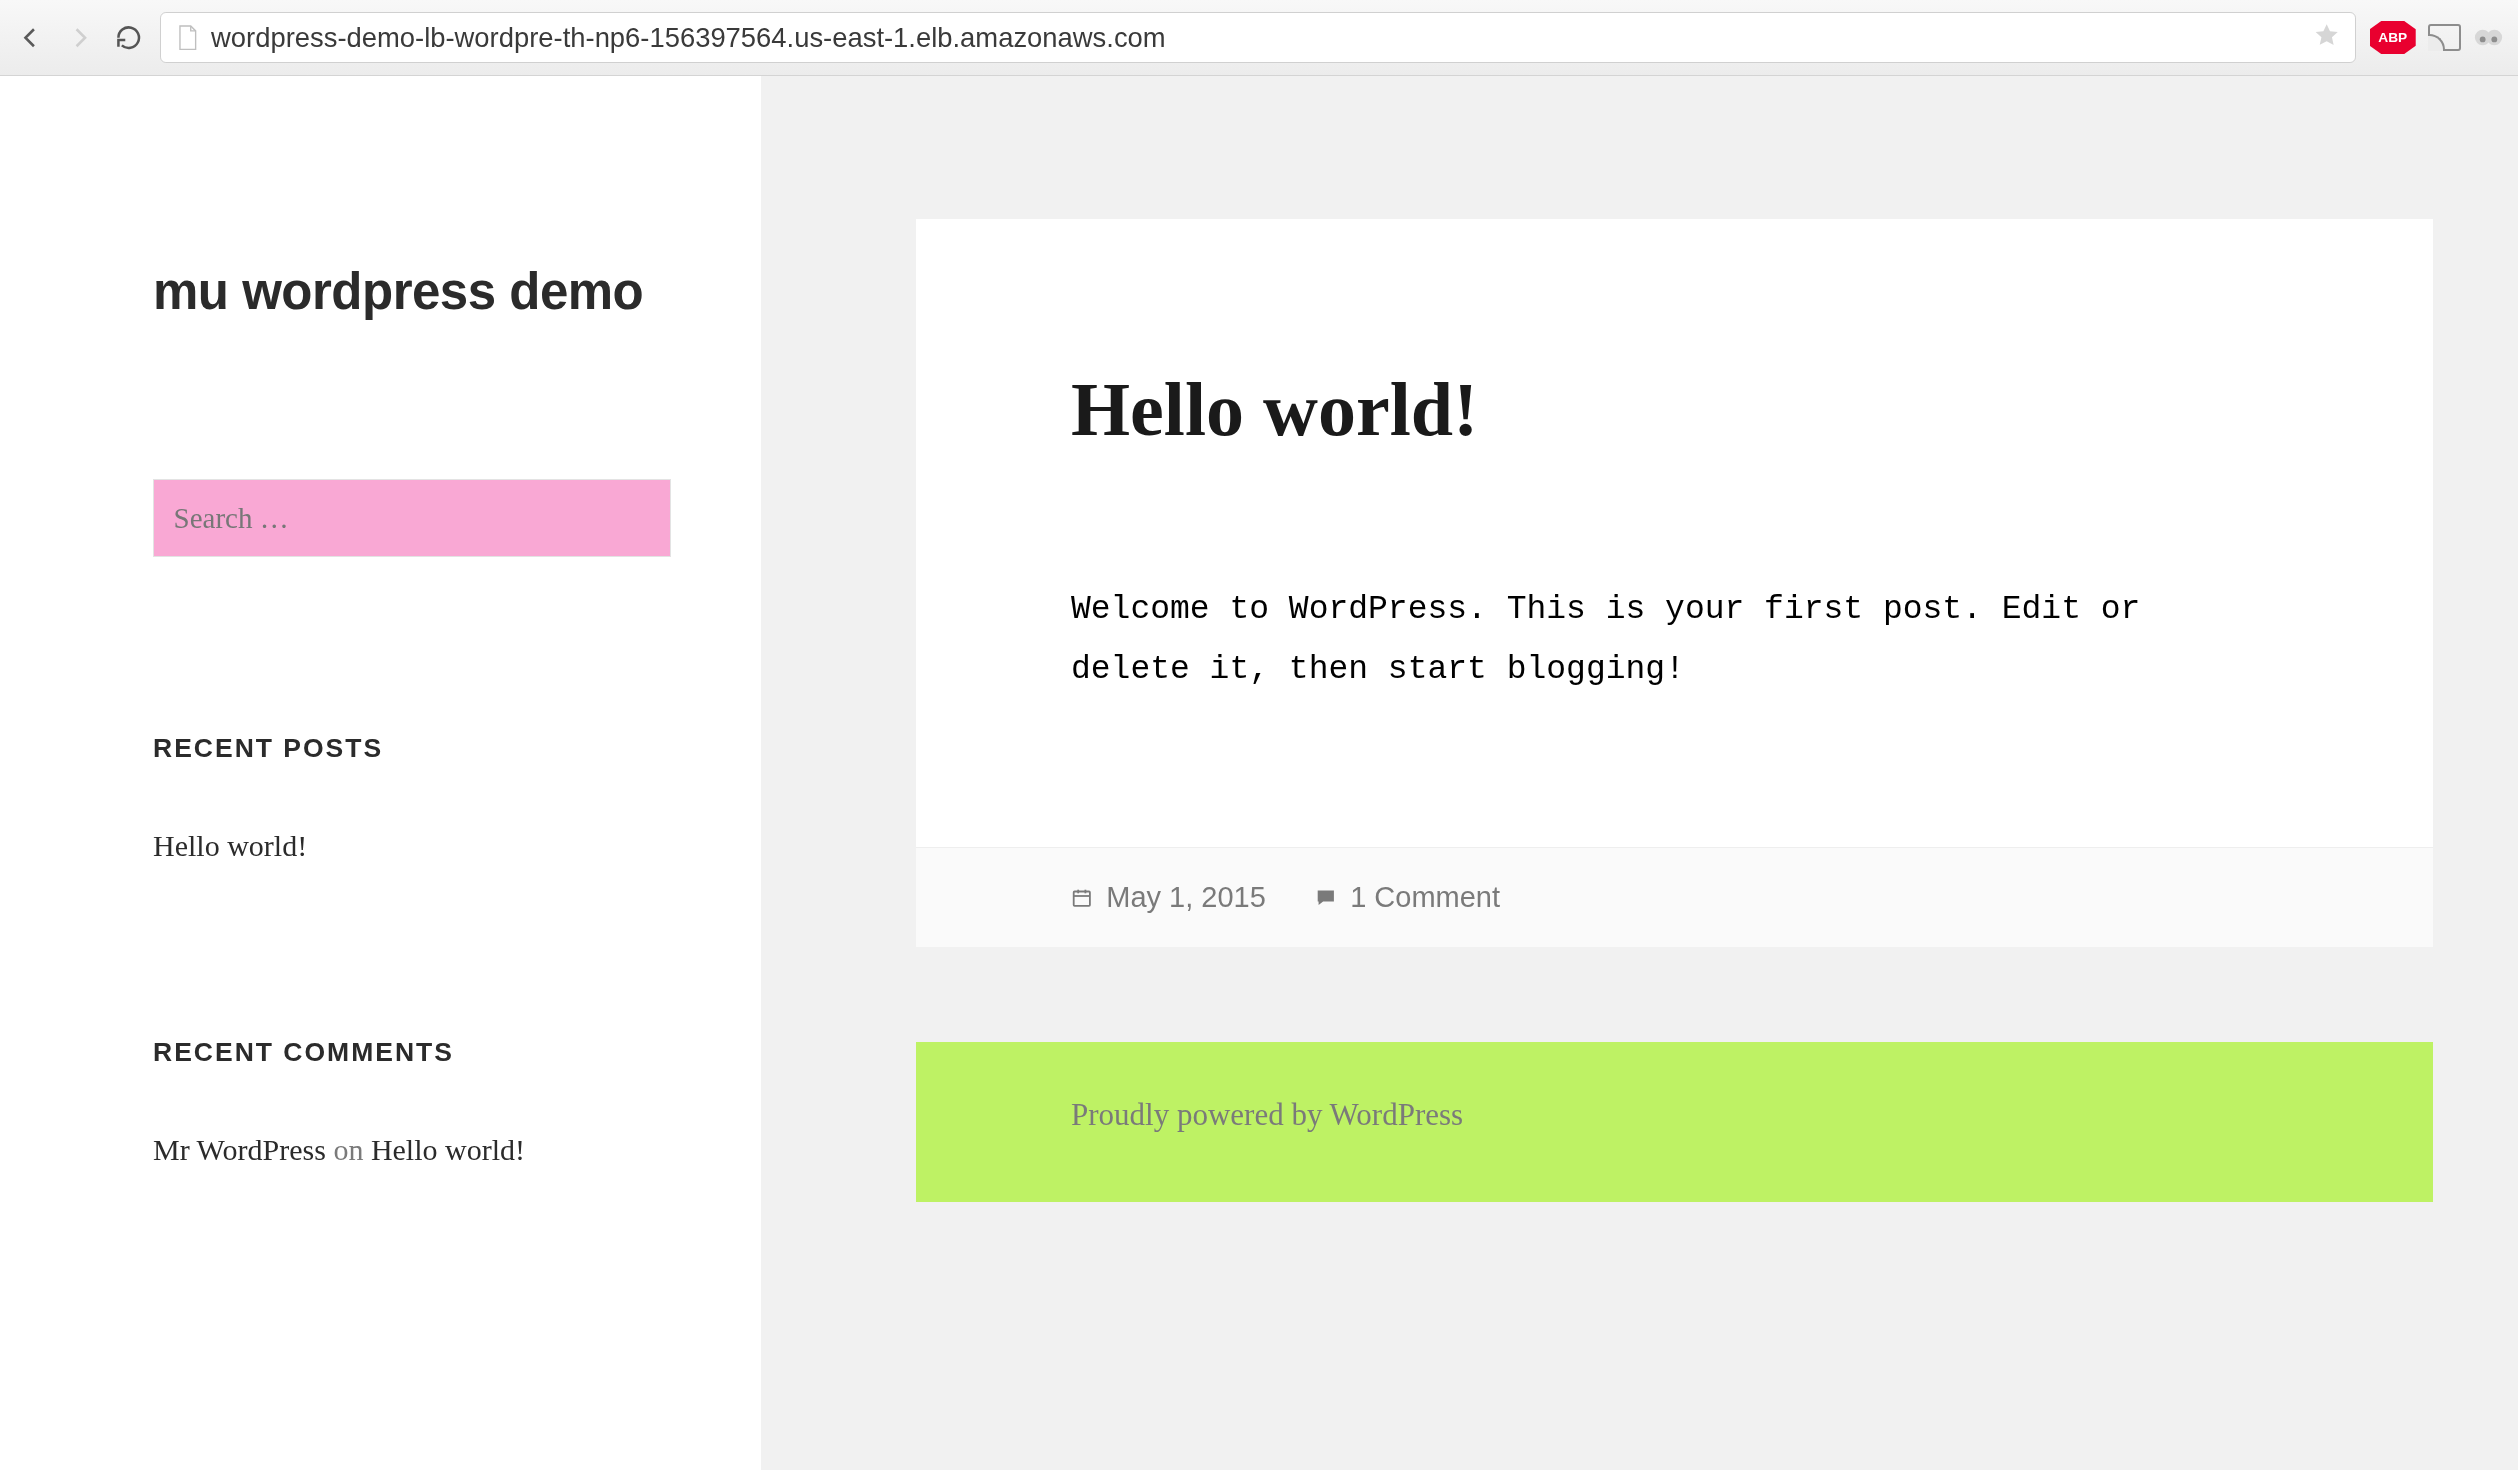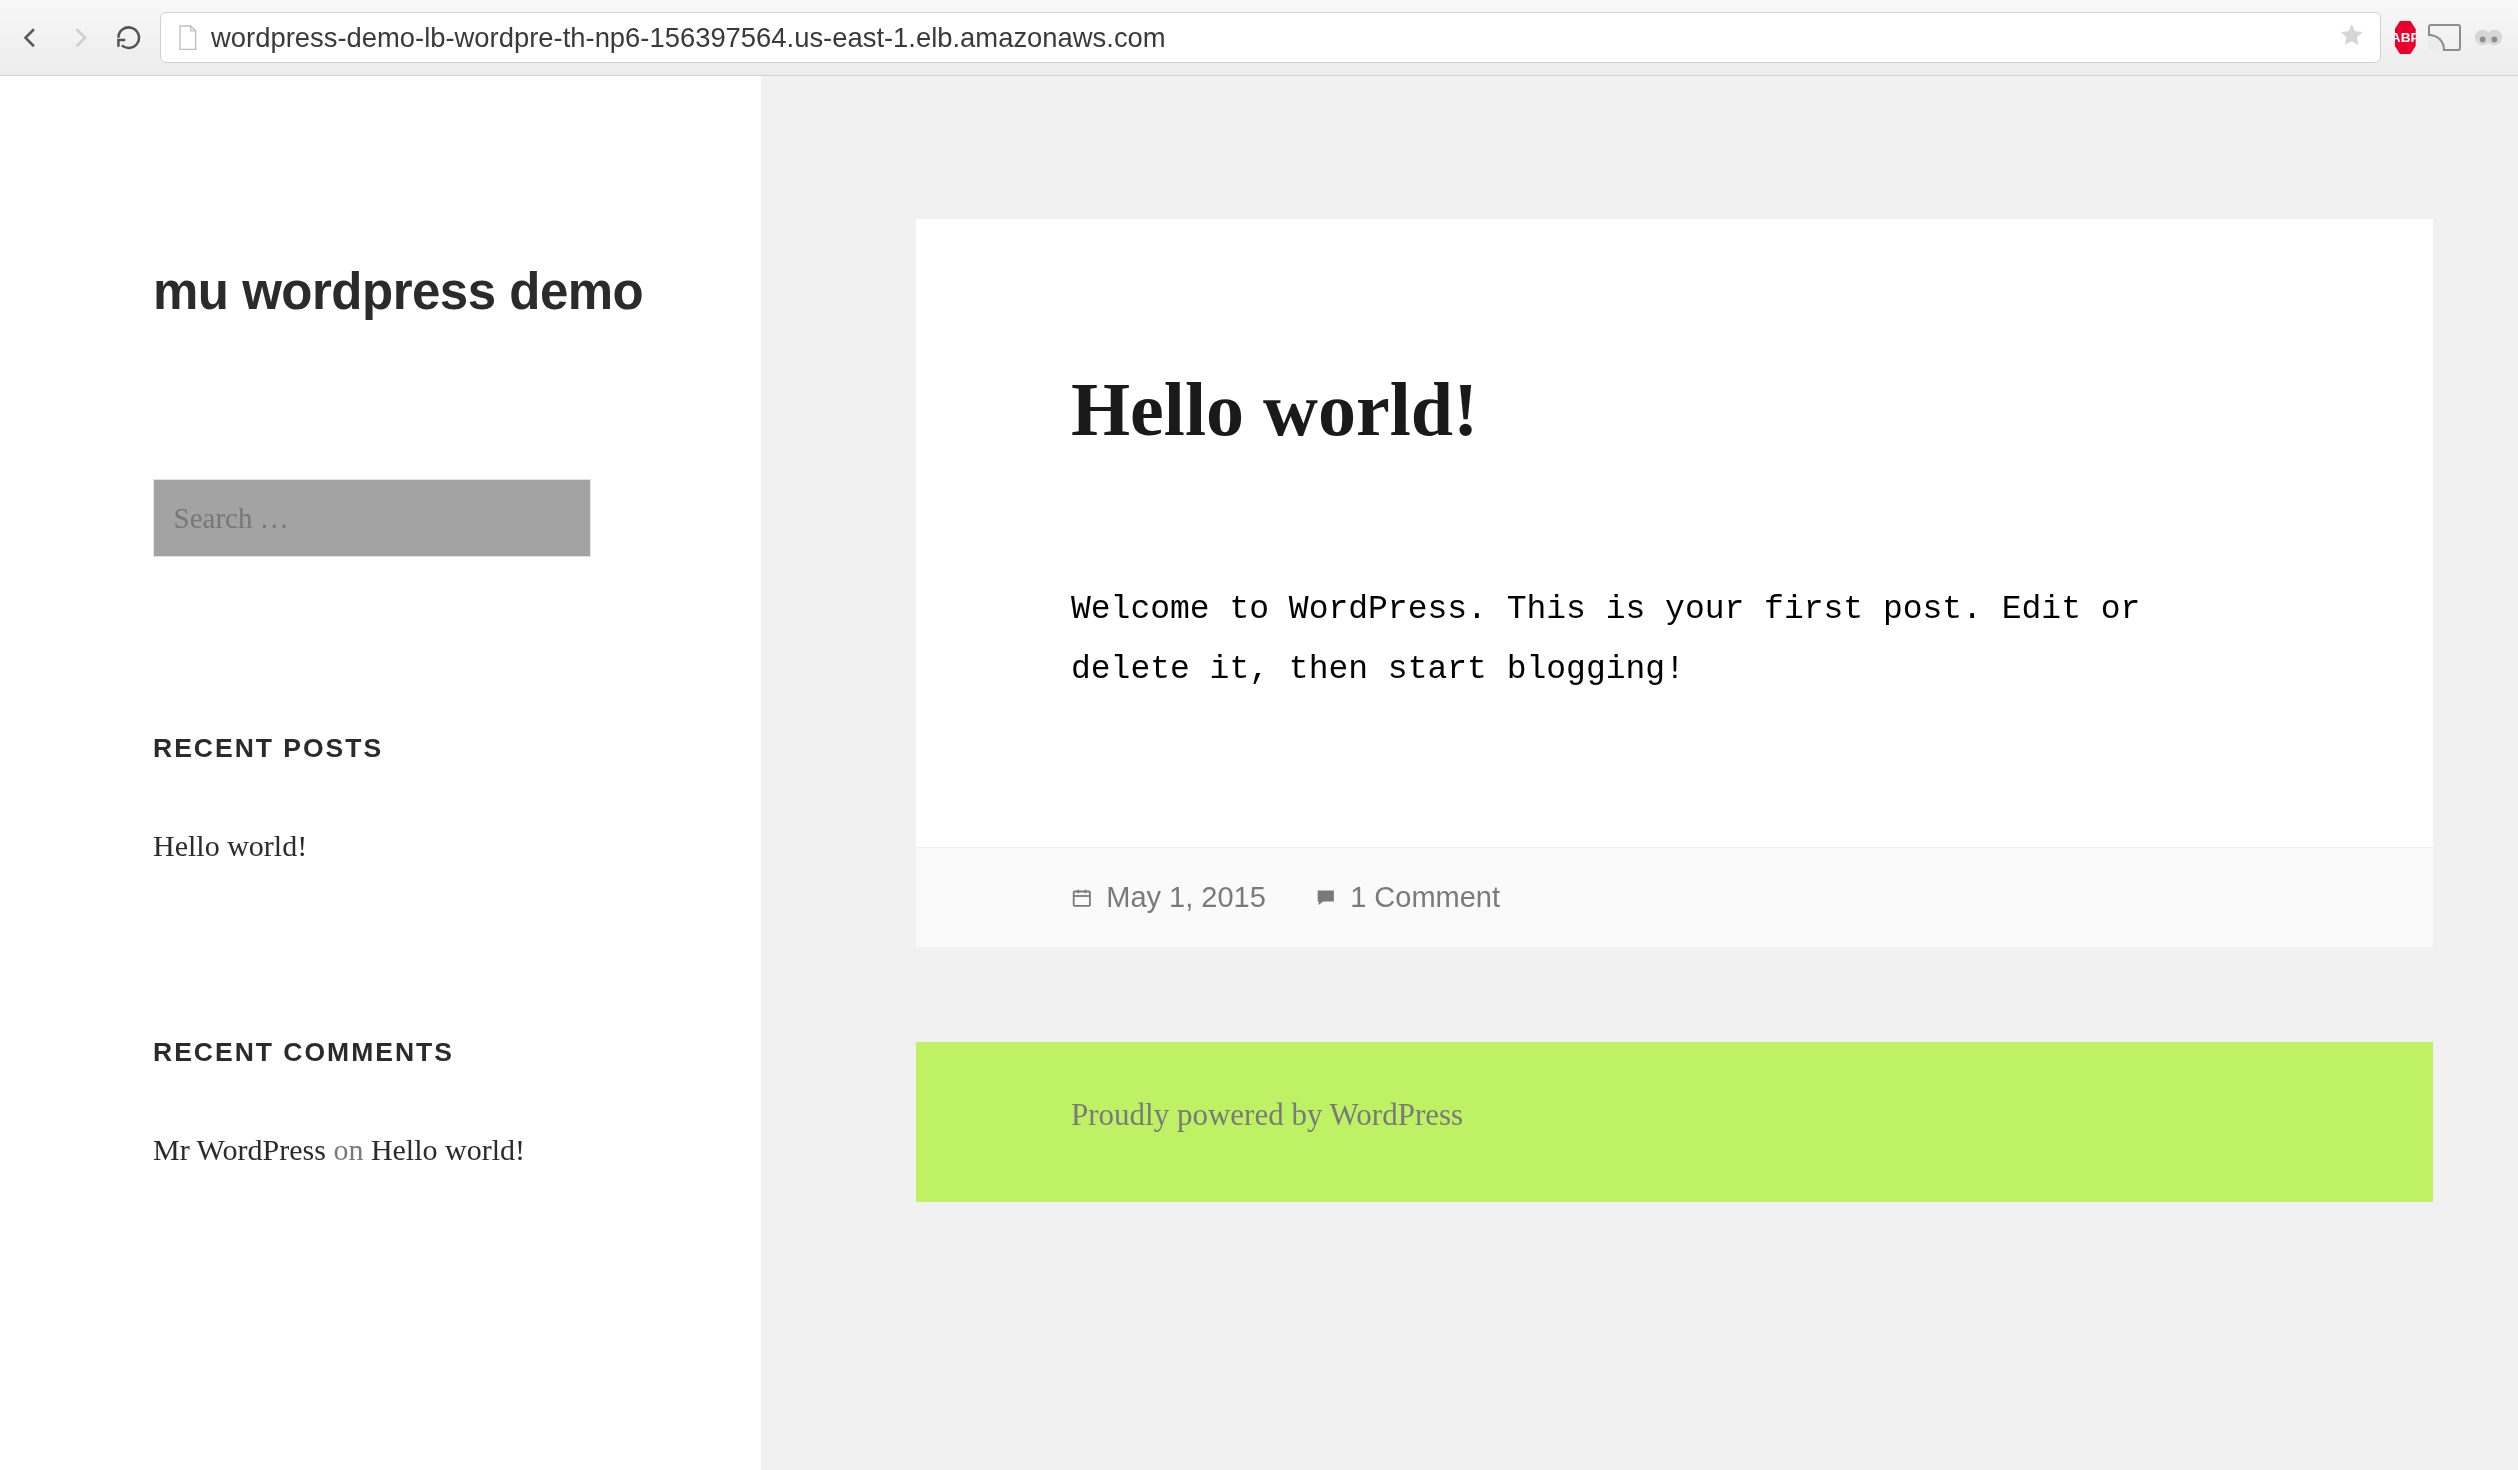--- a/index.html
+++ b/index.html
@@ -54,21 +54,21 @@
     .url-text {
       font-family: "Helvetica Neue", Arial, sans-serif;
       font-size: 27.4px;
       color: #3a3a3a;
       white-space: nowrap;
       overflow: hidden;
     }
     .star-icon { color: #d6d6d6; margin-left: auto; }
     .ext-icons { display: flex; align-items: center; gap: 11.8px; }
     .ext-abp {
-      width: 21px; height: 33px;
+      width: 46px; height: 33px;
       background: #e9002f;
       border-radius: 2px;
       color: #fff;
       font-family: Arial, sans-serif;
       font-size: 13.7px;
       font-weight: bold;
       display: flex; align-items:center; justify-content:center;
       clip-path: polygon(25% 0, 75% 0, 100% 25%, 100% 75%, 75% 100%, 25% 100%, 0 75%, 0 25%);
     }
     .ext-cast {
@@ -104,23 +104,23 @@
       letter-spacing: -0.5px;
     }
     .site-tagline {
       font-family: "Helvetica Neue", Arial, sans-serif;
       font-size: 30px;
       color: #6a6a6a;
       margin-top: 33px;
     }
     .search-box {
       margin-top: 157px;
-      width: 438px;
+      width: 518px;
       height: 78px;
-      background: #a3a3a3;
+      background: #f9a8d4;
       border: 1px solid #e3e3e3;
       padding: 0 19.6px;
       font-family: Georgia, serif;
       font-size: 29px;
       color: #2b2b2b;
       outline: none;
     }
     .search-box::placeholder { color: #777; }
     .widget-title {
       font-family: "Helvetica Neue", Arial, sans-serif;

